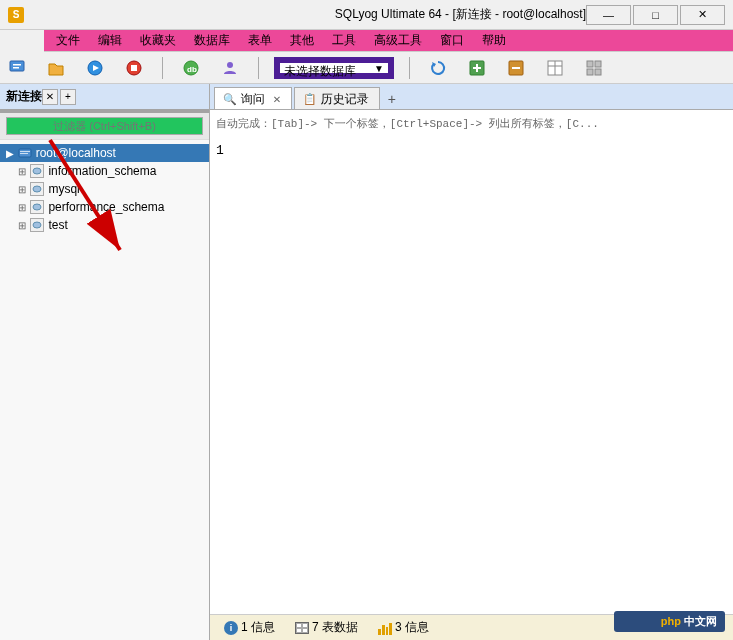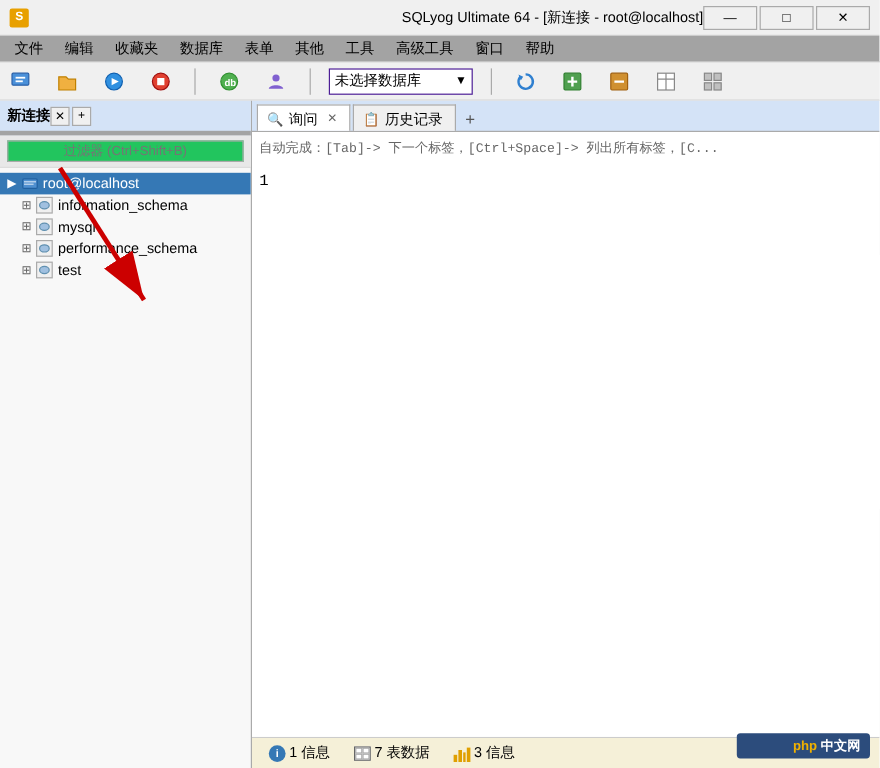--- a/index.html
+++ b/index.html
@@ -53,27 +53,28 @@
       border: 1px solid #aaa;
       display: flex;
       align-items: center;
       justify-content: center;
       font-size: 11px;
       cursor: pointer;
     }
 
     
     .menu-bar {
-      background: #a3a3a3;
+      background: #ec4899;
       height: 22px;
       display: flex;
       align-items: center;
       padding: 0 4px;
       border-bottom: 1px solid #ccc;
       gap: 2px;
+      margin-left: 44px;
     }
     .menu-item {
       padding: 2px 8px;
       font-size: 12px;
       cursor: pointer;
       border-radius: 2px;
     }
 
     
     .toolbar {
@@ -99,26 +100,26 @@
     }
     .toolbar-separator {
       width: 1px;
       height: 22px;
       background: #aaa;
       margin: 0 2px;
     }
     .toolbar-dropdown {
       height: 22px;
       min-width: 120px;
-      border: 1px solid #4c1d95;
+      border: 6px solid #4c1d95;
       background: white;
       padding: 0 4px;
       font-size: 12px;
       display: flex;
-      align-items: center;
+      align-items: flex-start;
       cursor: pointer;
     }
 
     
     .main-container {
       display: flex;
       height: calc(640px - 30px - 22px - 32px);
       background: #fff;
     }
 

